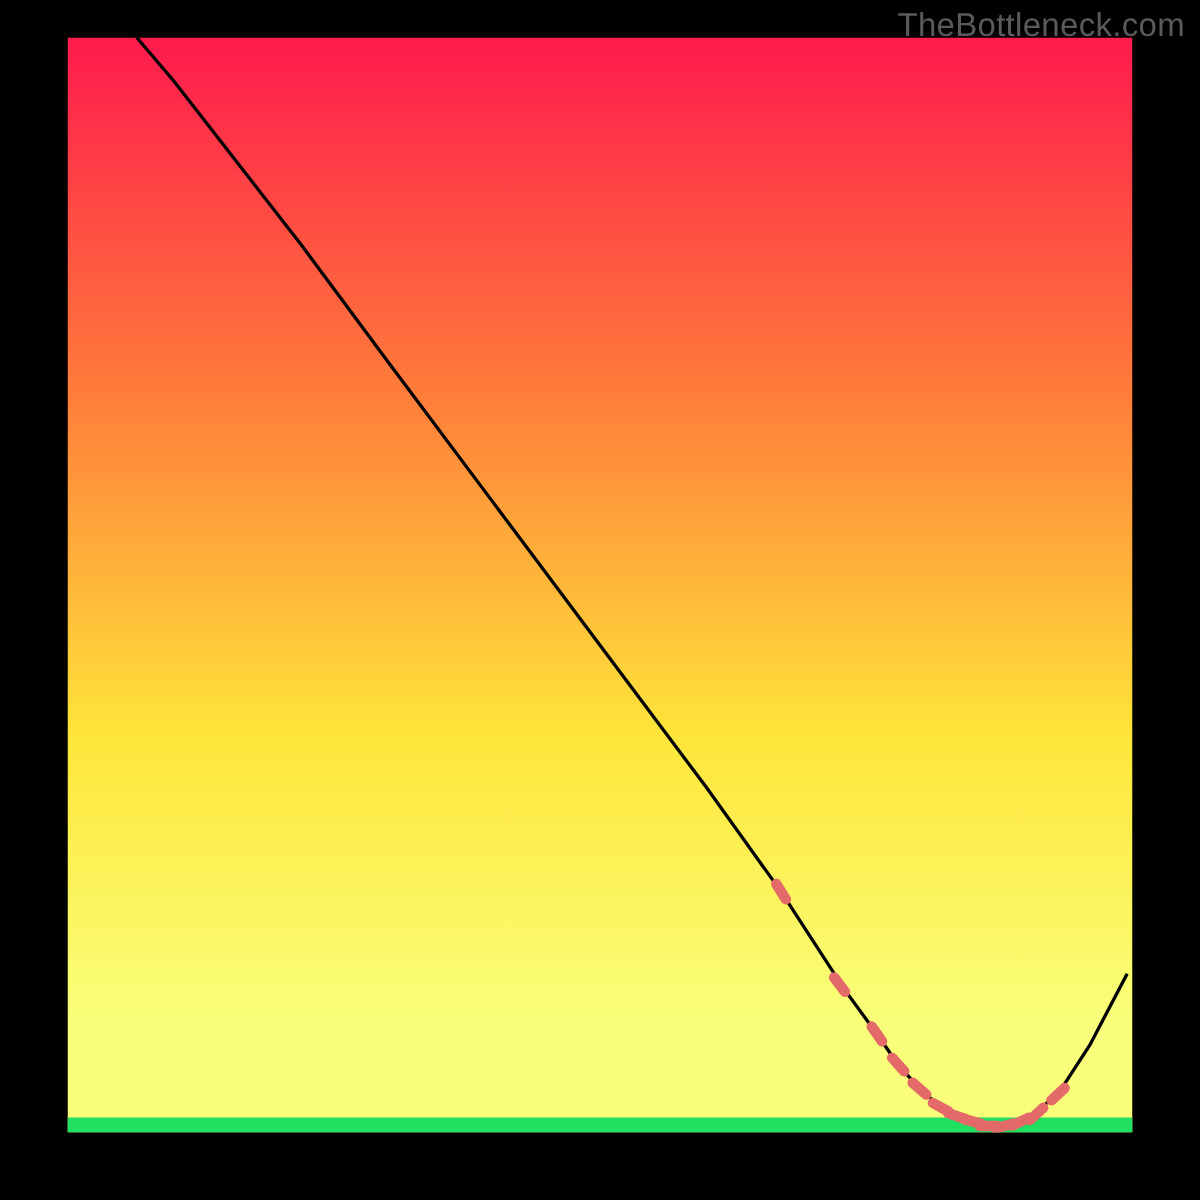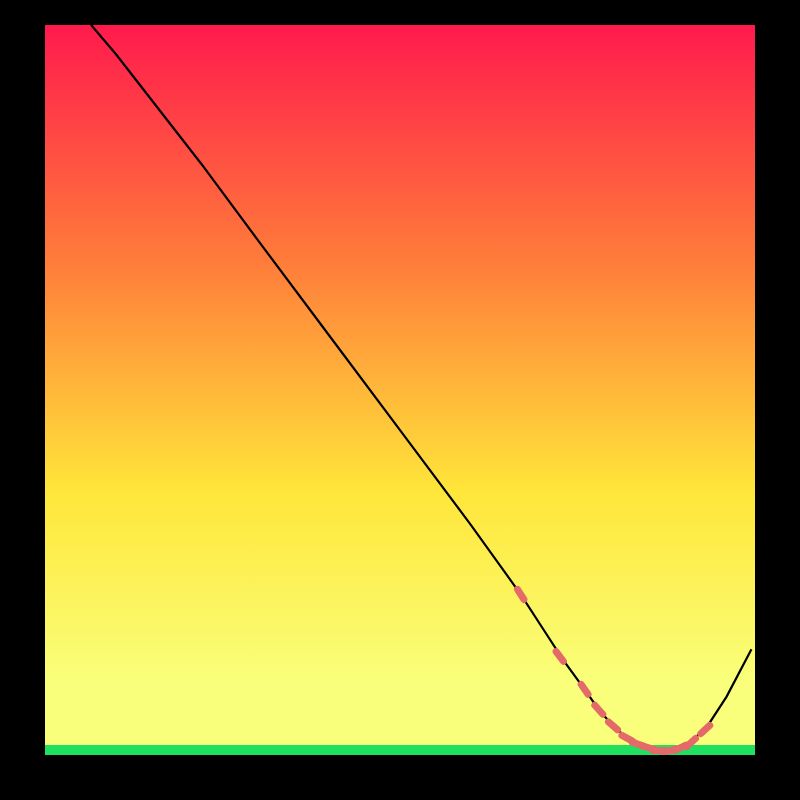--- a/index.html
+++ b/index.html
@@ -34,20 +34,21 @@
     height: 730px;
   }
   svg {
     display: block;
   }
 </style>
 </head>
 <body>
 
 <div class="wrapper">
+  <div class="watermark">TheBottleneck.com</div>
 
   <div class="plot-area">
     <svg id="chart-svg" width="710" height="730" viewBox="0 0 710 730" preserveAspectRatio="none">
       <defs>
         <linearGradient id="bg-grad" x1="0" y1="0" x2="0" y2="1">
           <stop id="g0" offset="0%" stop-color="#ff1a4d"></stop>
           <stop id="g1" offset="32%" stop-color="#ff7b3a"></stop>
           <stop id="g2" offset="64%" stop-color="#ffe63a"></stop>
           <stop id="g3" offset="90%" stop-color="#f9ff7a"></stop>
           <stop id="g4" offset="100%" stop-color="#f9ff7a"></stop>

